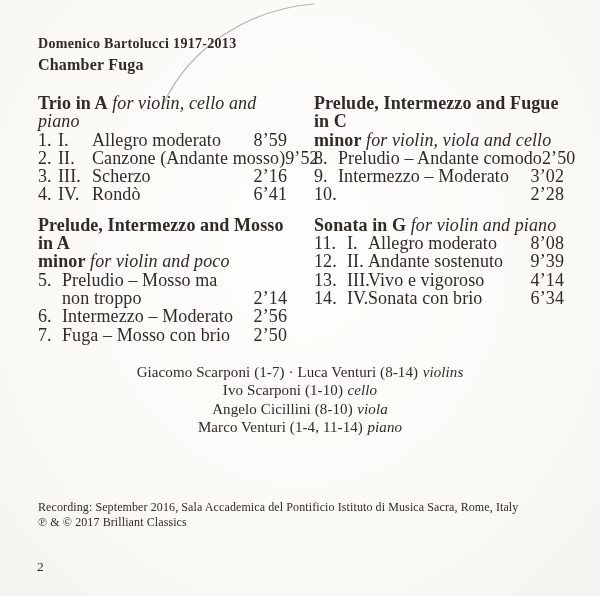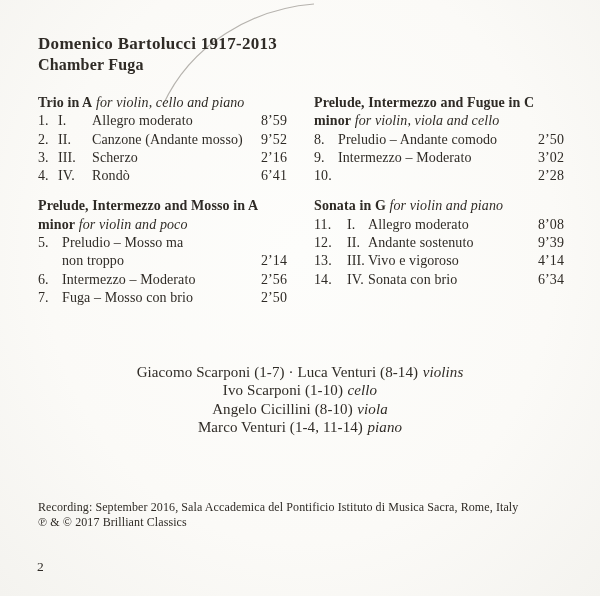--- a/index.html
+++ b/index.html
@@ -4,27 +4,27 @@
 <style>
   html,body{margin:0;padding:0;}
   .page{
     position:relative;width:600px;height:596px;overflow:hidden;
     background:radial-gradient(ellipse at 50% 42%, #fdfdfb 0%, #fbfaf7 60%, #f4f3ef 100%);
     color:#2f2b26;
     font-family:"Liberation Serif","DejaVu Serif",serif;
   }
   .arc-svg{position:absolute;left:0;top:0;pointer-events:none;}
   .header{position:absolute;left:38px;top:33px;}
-  .composer{margin:0;font-size:17px;font-weight:700;letter-spacing:.3px;line-height:22px;}
+  .composer{margin:0;font-size:14px;font-weight:700;letter-spacing:.3px;line-height:22px;}
   .album{margin:1px 0 0;font-size:16px;font-weight:700;letter-spacing:.2px;line-height:18px;}
   .columns{position:absolute;left:38px;top:94px;width:526px;display:flex;justify-content:space-between;}
   .col{display:block;}
   .col-left{width:249px;}
   .col-right{width:250px;}
-  .section{font-size:14px;line-height:18.3px;letter-spacing:.1px;}
+  .section{font-size:18px;line-height:18.3px;letter-spacing:.1px;}
   .section + .section{margin-top:12px;}
   .sec-heading .b{font-weight:700;}
   .sec-heading .i{font-style:italic;}
   .sec-heading .i::before{content:" ";}
   .row{display:grid;white-space:nowrap;}
   .roman-narrow .row{grid-template-columns:20px 34px 1fr auto;}
   .roman-wide   .row{grid-template-columns:33px 21px 1fr auto;}
   .no-roman     .row{grid-template-columns:24px 1fr auto;}
   .duration{align-self:end;text-align:right;}
   .performers{position:absolute;left:0;top:363px;width:600px;text-align:center;

